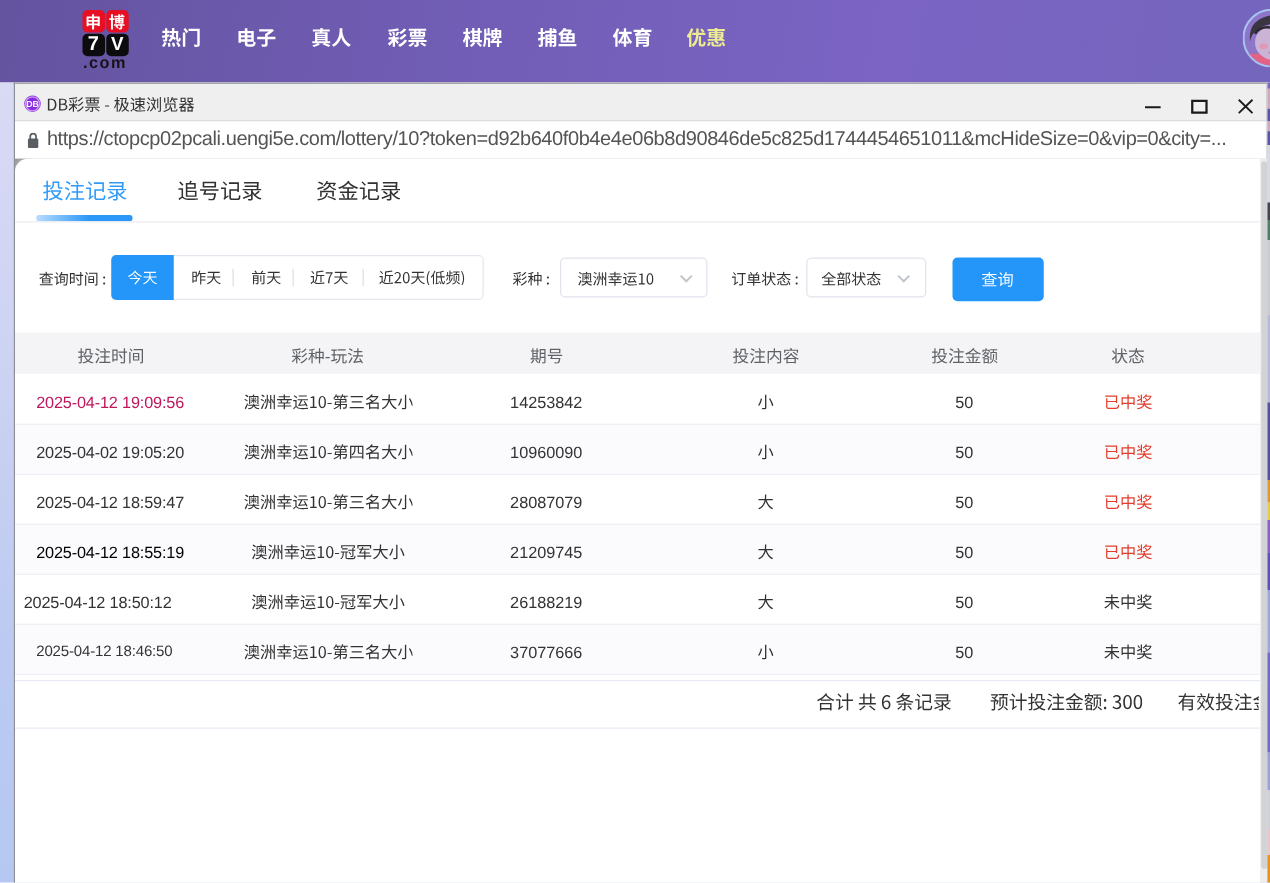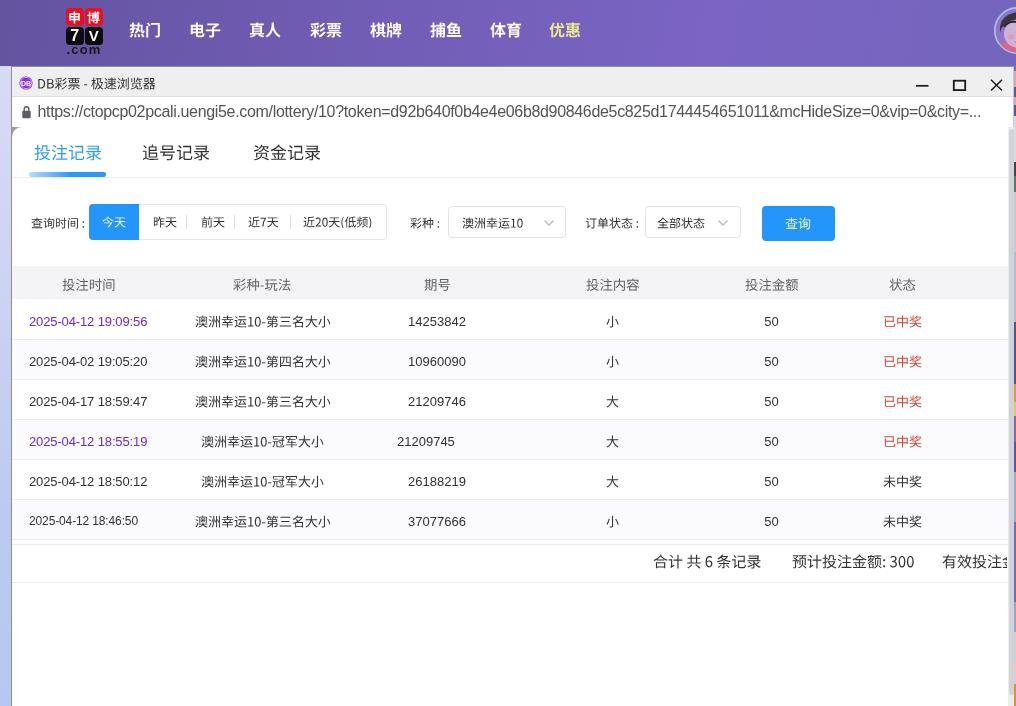--- a/index.html
+++ b/index.html
@@ -501,21 +501,21 @@
   </div>
 <div style="position:absolute;left:12px;top:338.5px;width:996px;height:40px;background:#fbfbfd"></div>
 <div style="position:absolute;left:12px;top:418.5px;width:996px;height:40px;background:#fbfbfd"></div>
 <div style="position:absolute;left:12px;top:498.5px;width:996px;height:40px;background:#fbfbfd"></div>
 <div style="position:absolute;left:12px;top:338.5px;width:996px;height:1px;background:#eef0f5"></div>
 <div style="position:absolute;left:12px;top:378.5px;width:996px;height:1px;background:#eef0f5"></div>
 <div style="position:absolute;left:12px;top:418.5px;width:996px;height:1px;background:#eef0f5"></div>
 <div style="position:absolute;left:12px;top:458.5px;width:996px;height:1px;background:#eef0f5"></div>
 <div style="position:absolute;left:12px;top:498.5px;width:996px;height:1px;background:#eef0f5"></div>
 <div style="position:absolute;left:12px;top:538.5px;width:996px;height:1px;background:#eef0f5"></div>
-<div style="position:absolute;left:29px;top:315.0px;width:130px;color:#6d28d9;font-size:13px;line-height:13px;letter-spacing:-0.13px;white-space:nowrap">2025-04-12 19:09:56</div>
+<div style="position:absolute;left:29px;top:315.0px;width:130px;color:#be185d;font-size:13px;line-height:13px;letter-spacing:-0.13px;white-space:nowrap">2025-04-12 19:09:56</div>
 <div class="r" style="left:194.5px;top:315.0px">
     <svg width="135.9" height="13.0" viewBox="0 0 10457 1000" fill="#333">
       <g transform="translate(0,880) scale(1,-1)">
         <use href="#r6fb3" x="0"></use>
         <use href="#r6d32" x="1000"></use>
         <use href="#r5e78" x="2000"></use>
         <use href="#r8fd0" x="3000"></use>
         <use href="#r0031" x="4000"></use>
         <use href="#r0030" x="4555"></use>
         <use href="#r002d" x="5110"></use>
@@ -575,94 +575,94 @@
 <div style="position:absolute;left:731.5px;top:355.0px;width:80px;color:#333;font-size:13px;line-height:13px;text-align:center">50</div>
 <div class="r" style="left:883.0px;top:355.0px">
     <svg width="39.0" height="13.0" viewBox="0 0 3000 1000" fill="#e23c2b">
       <g transform="translate(0,880) scale(1,-1)">
         <use href="#r5df2" x="0"></use>
         <use href="#r4e2d" x="1000"></use>
         <use href="#r5956" x="2000"></use>
       </g>
     </svg>
   </div>
-<div style="position:absolute;left:29px;top:395.0px;width:130px;color:#333;font-size:13px;line-height:13px;letter-spacing:-0.13px;white-space:nowrap">2025-04-17 18:59:47</div>
+<div style="position:absolute;left:29px;top:395.0px;width:130px;color:#333;font-size:13px;line-height:13px;letter-spacing:-0.13px;white-space:nowrap">2025-04-12 18:59:47</div>
 <div class="r" style="left:194.5px;top:395.0px">
     <svg width="135.9" height="13.0" viewBox="0 0 10457 1000" fill="#333">
       <g transform="translate(0,880) scale(1,-1)">
         <use href="#r6fb3" x="0"></use>
         <use href="#r6d32" x="1000"></use>
         <use href="#r5e78" x="2000"></use>
         <use href="#r8fd0" x="3000"></use>
         <use href="#r0031" x="4000"></use>
         <use href="#r0030" x="4555"></use>
         <use href="#r002d" x="5110"></use>
         <use href="#r7b2c" x="5457"></use>
         <use href="#r4e09" x="6457"></use>
         <use href="#r540d" x="7457"></use>
         <use href="#r5927" x="8457"></use>
         <use href="#r5c0f" x="9457"></use>
       </g>
     </svg>
   </div>
-<div style="position:absolute;left:397px;top:395.0px;width:80px;color:#333;font-size:13px;line-height:13px;text-align:center">21209746</div>
+<div style="position:absolute;left:397px;top:395.0px;width:80px;color:#333;font-size:13px;line-height:13px;text-align:center">28087079</div>
 <div class="r" style="left:606.0px;top:395.0px">
     <svg width="13.0" height="13.0" viewBox="0 0 1000 1000" fill="#333">
       <g transform="translate(0,880) scale(1,-1)">
         <use href="#r5927" x="0"></use>
       </g>
     </svg>
   </div>
 <div style="position:absolute;left:731.5px;top:395.0px;width:80px;color:#333;font-size:13px;line-height:13px;text-align:center">50</div>
 <div class="r" style="left:883.0px;top:395.0px">
     <svg width="39.0" height="13.0" viewBox="0 0 3000 1000" fill="#e23c2b">
       <g transform="translate(0,880) scale(1,-1)">
         <use href="#r5df2" x="0"></use>
         <use href="#r4e2d" x="1000"></use>
         <use href="#r5956" x="2000"></use>
       </g>
     </svg>
   </div>
-<div style="position:absolute;left:29px;top:435.0px;width:130px;color:#6d28d9;font-size:13px;line-height:13px;letter-spacing:-0.13px;white-space:nowrap">2025-04-12 18:55:19</div>
+<div style="position:absolute;left:29px;top:435.0px;width:130px;color:#000000;font-size:13px;line-height:13px;letter-spacing:-0.13px;white-space:nowrap">2025-04-12 18:55:19</div>
 <div class="r" style="left:201.0px;top:435.0px">
     <svg width="122.9" height="13.0" viewBox="0 0 9457 1000" fill="#333">
       <g transform="translate(0,880) scale(1,-1)">
         <use href="#r6fb3" x="0"></use>
         <use href="#r6d32" x="1000"></use>
         <use href="#r5e78" x="2000"></use>
         <use href="#r8fd0" x="3000"></use>
         <use href="#r0031" x="4000"></use>
         <use href="#r0030" x="4555"></use>
         <use href="#r002d" x="5110"></use>
         <use href="#r51a0" x="5457"></use>
         <use href="#r519b" x="6457"></use>
         <use href="#r5927" x="7457"></use>
         <use href="#r5c0f" x="8457"></use>
       </g>
     </svg>
   </div>
-<div style="position:absolute;left:397px;top:435.0px;width:80px;color:#333;font-size:13px;line-height:13px;">21209745</div>
+<div style="position:absolute;left:397px;top:435.0px;width:80px;color:#333;font-size:13px;line-height:13px;text-align:center">21209745</div>
 <div class="r" style="left:606.0px;top:435.0px">
     <svg width="13.0" height="13.0" viewBox="0 0 1000 1000" fill="#333">
       <g transform="translate(0,880) scale(1,-1)">
         <use href="#r5927" x="0"></use>
       </g>
     </svg>
   </div>
 <div style="position:absolute;left:731.5px;top:435.0px;width:80px;color:#333;font-size:13px;line-height:13px;text-align:center">50</div>
 <div class="r" style="left:883.0px;top:435.0px">
     <svg width="39.0" height="13.0" viewBox="0 0 3000 1000" fill="#e23c2b">
       <g transform="translate(0,880) scale(1,-1)">
         <use href="#r5df2" x="0"></use>
         <use href="#r4e2d" x="1000"></use>
         <use href="#r5956" x="2000"></use>
       </g>
     </svg>
   </div>
-<div style="position:absolute;left:29px;top:475.0px;width:130px;color:#333;font-size:13px;line-height:13px;letter-spacing:-0.13px;white-space:nowrap">2025-04-12 18:50:12</div>
+<div style="position:absolute;left:19px;top:475.0px;width:130px;color:#333;font-size:13px;line-height:13px;letter-spacing:-0.13px;white-space:nowrap">2025-04-12 18:50:12</div>
 <div class="r" style="left:201.0px;top:475.0px">
     <svg width="122.9" height="13.0" viewBox="0 0 9457 1000" fill="#333">
       <g transform="translate(0,880) scale(1,-1)">
         <use href="#r6fb3" x="0"></use>
         <use href="#r6d32" x="1000"></use>
         <use href="#r5e78" x="2000"></use>
         <use href="#r8fd0" x="3000"></use>
         <use href="#r0031" x="4000"></use>
         <use href="#r0030" x="4555"></use>
         <use href="#r002d" x="5110"></use>

